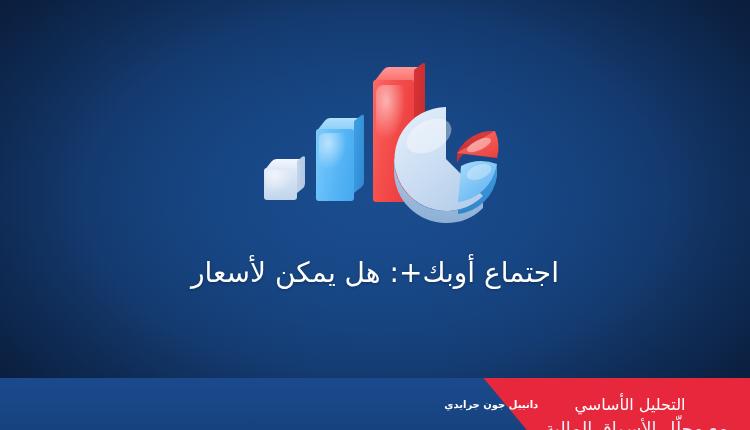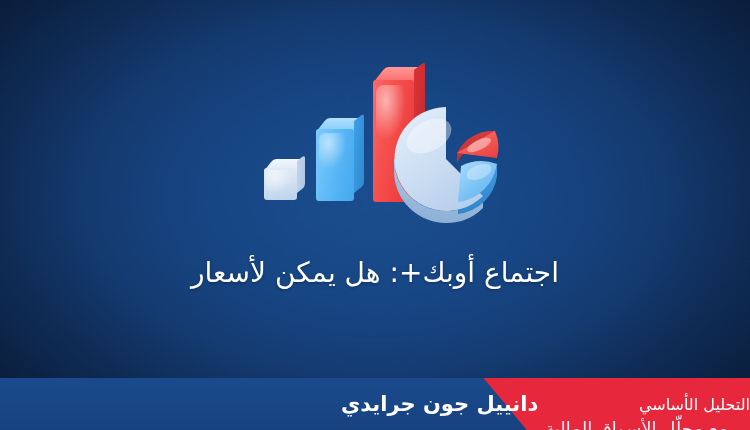--- a/index.html
+++ b/index.html
@@ -216,32 +216,33 @@
     color: #ffffff;
     white-space: nowrap;
   }
   .byline-prefix {
     font-size: 18px;
     font-weight: 400;
     color: #e9eef7;
     margin-top: 48px;
   }
   .byline-name {
-    font-size: 21px;
+    font-size: 10px;
     font-weight: 700;
     color: #ffffff;
   }
   .footer-tag {
     position: absolute;
     right: 0;
     top: 0;
     width: 240px;
     height: 52px;
     display: flex;
     align-items: center;
+    justify-content: center;
     direction: rtl;
   }
   .footer-tag span {
     font-size: 16px;
     font-weight: 400;
     color: #ffffff;
     letter-spacing: 0.2px;
   }
 </style>
 </head>

